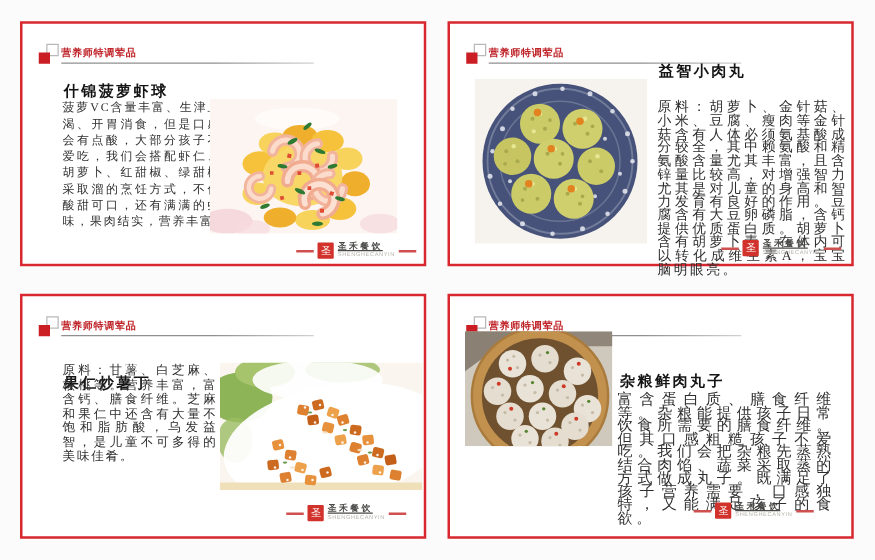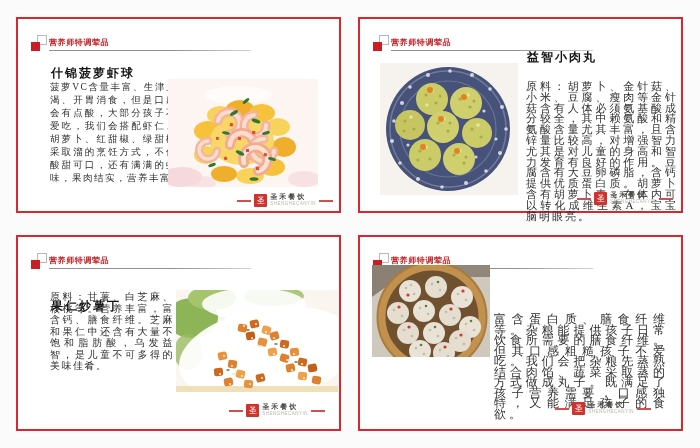--- a/index.html
+++ b/index.html
@@ -43,21 +43,21 @@
   .p-bl{left:158px;top:53px;width:162px;height:102px;}
   .p-br{left:12px;top:28px;width:118px;height:92px;}
 
   
   .logo{position:absolute;display:flex;align-items:center;gap:3px;}
   .logo .dash{width:14px;height:2px;background:#d05050;}
   .logo-mark{width:13px;height:13px;background:#d2322c;color:#fff;font-size:8px;
              display:flex;align-items:center;justify-content:center;border-radius:1px;
              font-family:"Liberation Sans","DejaVu Sans",sans-serif;}
   .logo-text{display:flex;flex-direction:column;line-height:1;}
-  .logo-text .cn{font-size:7px;font-weight:bold;color:#4a4a48;letter-spacing:2px;white-space:nowrap;}
+  .logo-text .cn{font-size:7px;font-weight:bold;color:#4a4a48;letter-spacing:2px;white-space:nowrap;text-decoration:underline;}
   .logo-text .en{font-size:4.5px;color:#b8b4ae;letter-spacing:0.5px;margin-top:1px;white-space:nowrap;
                  font-family:"Liberation Sans","DejaVu Sans",sans-serif;}
   .lg-tl{right:6px;bottom:4px;}
   .lg-tr{right:8px;bottom:6px;}
   .lg-bl{right:14px;bottom:12px;}
   .lg-br{right:30px;bottom:14px;}
 </style>
 </head>
 <body>
 
@@ -424,20 +424,21 @@
             </g>
           <g>
               <circle cx="72" cy="88" r="11" fill="#e4ddd0"></circle>
               <circle cx="68" cy="85" r="1.3" fill="#c6bba7"></circle>
               <circle cx="76" cy="91" r="1.3" fill="#c6bba7"></circle>
               <circle cx="73" cy="82" r="1.6" fill="#cd3b28"></circle>
             </g>
         </g>
       </svg>
     </figure>
+    <h2 class="title t-br">杂粮鲜肉丸子</h2>
     <p class="body b-br">富含蛋白质、膳食纤维等。杂粮能提供孩子日常饮食所需要的膳食纤维。但其口感粗糙孩子不爱吃。我们会把杂粮先蒸熟结合肉馅、蔬菜采取蒸的方式做成丸子。既满足了孩子营养需要，口感独特，又能满足孩子的食欲。</p>
     <div class="logo lg-br">
       <span class="dash"></span>
       <span class="logo-mark">圣</span>
       <span class="logo-text">
         <span class="cn">圣禾餐饮</span>
         <span class="en">SHENGHECANYIN</span>
       </span>
       <span class="dash"></span>
     </div>

